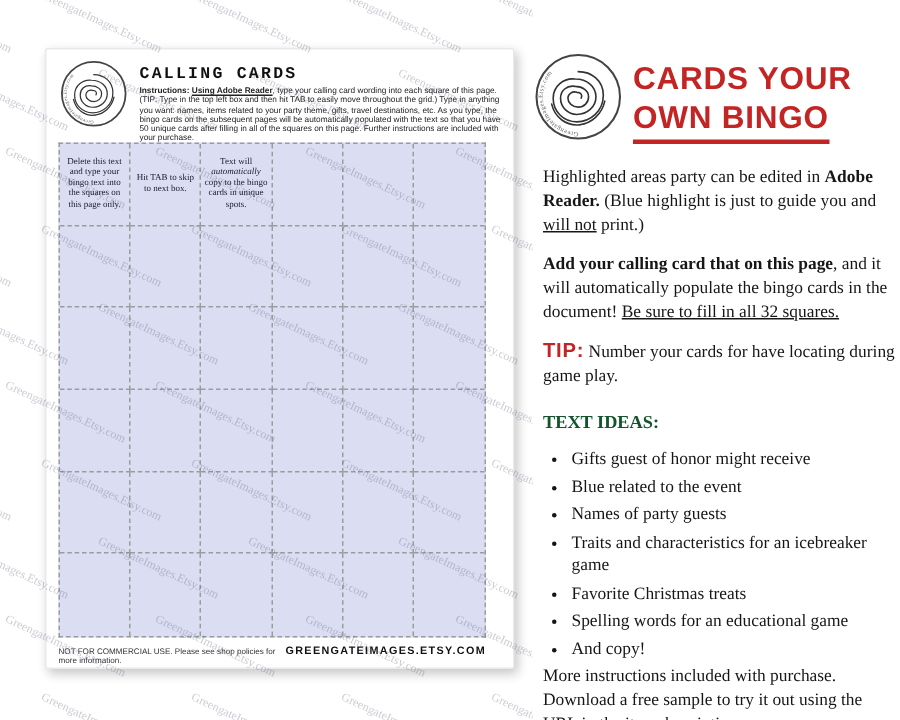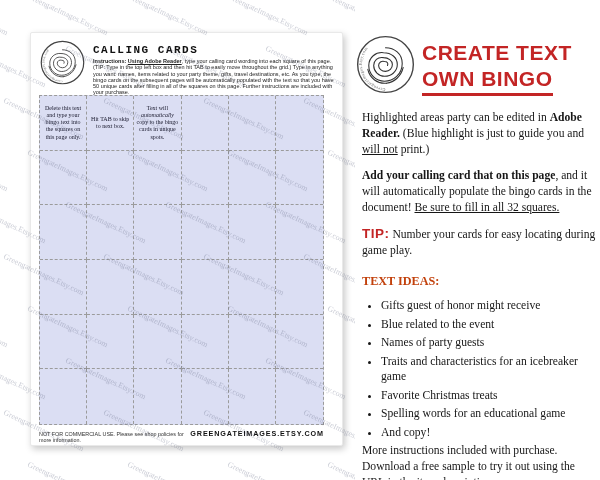--- a/index.html
+++ b/index.html
@@ -48,21 +48,21 @@
           color:var(--accent-red,#c32525); }
   .panel-title .tline { display:inline-block; }
   .panel-title .underlined { border-bottom:3px solid var(--accent-red,#c32525); padding-bottom:1px; }
   .panel-body { position:absolute; left:7px; top:110px; width:236px;
           font-family:"Liberation Serif",serif; font-size:11.6px; line-height:16px; color:#161616; }
   .panel-body p { margin:0 0 10px 0; }
   .panel-body .b { font-weight:bold; }
   .panel-body .u { text-decoration:underline; }
   .tip-label { font-family:Liberation Sans, sans-serif; font-weight:800; font-size:13.5px;
           letter-spacing:0.5px; color:var(--accent-red,#c32525); }
-  .ideas-heading { font-weight:bold; font-size:12.2px; margin:14px 0 9px 0; color:#c2410c; }
+  .ideas-heading { font-weight:bold; font-size:12.2px; margin:14px 0 9px 0; color:#14532d; }
   .bullet-list { list-style:disc outside; padding-left:19px; margin:0; }
   .bullet-list li { margin-bottom:3px; line-height:15.5px; }
   .outro { margin-top:11px; }
   svg text { font-family:"Liberation Serif",serif; }
 </style>
 </head>
 <body>
 
 <div class="canvas">
 
@@ -259,28 +259,28 @@
         <path d="M12 35 C14 44 22 50 31 49"></path>
         <path d="M48 33 C46 42 39 48 31 49"></path>
       </g>
       <path id="ringB" d="M30 54 A24 24 0 0 1 6 30 A24 24 0 0 1 30 6" fill="none"></path>
       <text font-size="4.4" fill="#666" letter-spacing="0.3">
         <textPath href="#ringB">GreengateImages.Etsy.com</textPath>
       </text>
     </svg>
 
     <div class="panel-title">
-      <span class="tline">CREATE TEXT</span><br>
+      <span class="tline">CARDS YOUR</span><br>
       <span class="tline underlined">OWN BINGO</span>
     </div>
 
     <div class="panel-body">
       <p><span>Highlighted areas party can be edited in </span><span class="b">Adobe Reader.</span><span> (Blue highlight is just to guide you and </span><span class="u">will not</span><span> print.)</span></p>
       <p><span class="b">Add your calling card that on this page</span><span>, and it will automatically populate the bingo cards in the document! </span><span class="u">Be sure to fill in all 32 squares.</span></p>
-      <p><span class="tip-label">TIP:</span><span> Number your cards for easy locating during game play.</span></p>
+      <p><span class="tip-label">TIP:</span><span> Number your cards for have locating during game play.</span></p>
       <div class="ideas-heading">TEXT IDEAS:</div>
       <ul class="bullet-list">
           <li>Gifts guest of honor might receive</li>
           <li>Blue related to the event</li>
           <li>Names of party guests</li>
           <li>Traits and characteristics for an icebreaker game</li>
           <li>Favorite Christmas treats</li>
           <li>Spelling words for an educational game</li>
           <li>And copy!</li>
         </ul>

